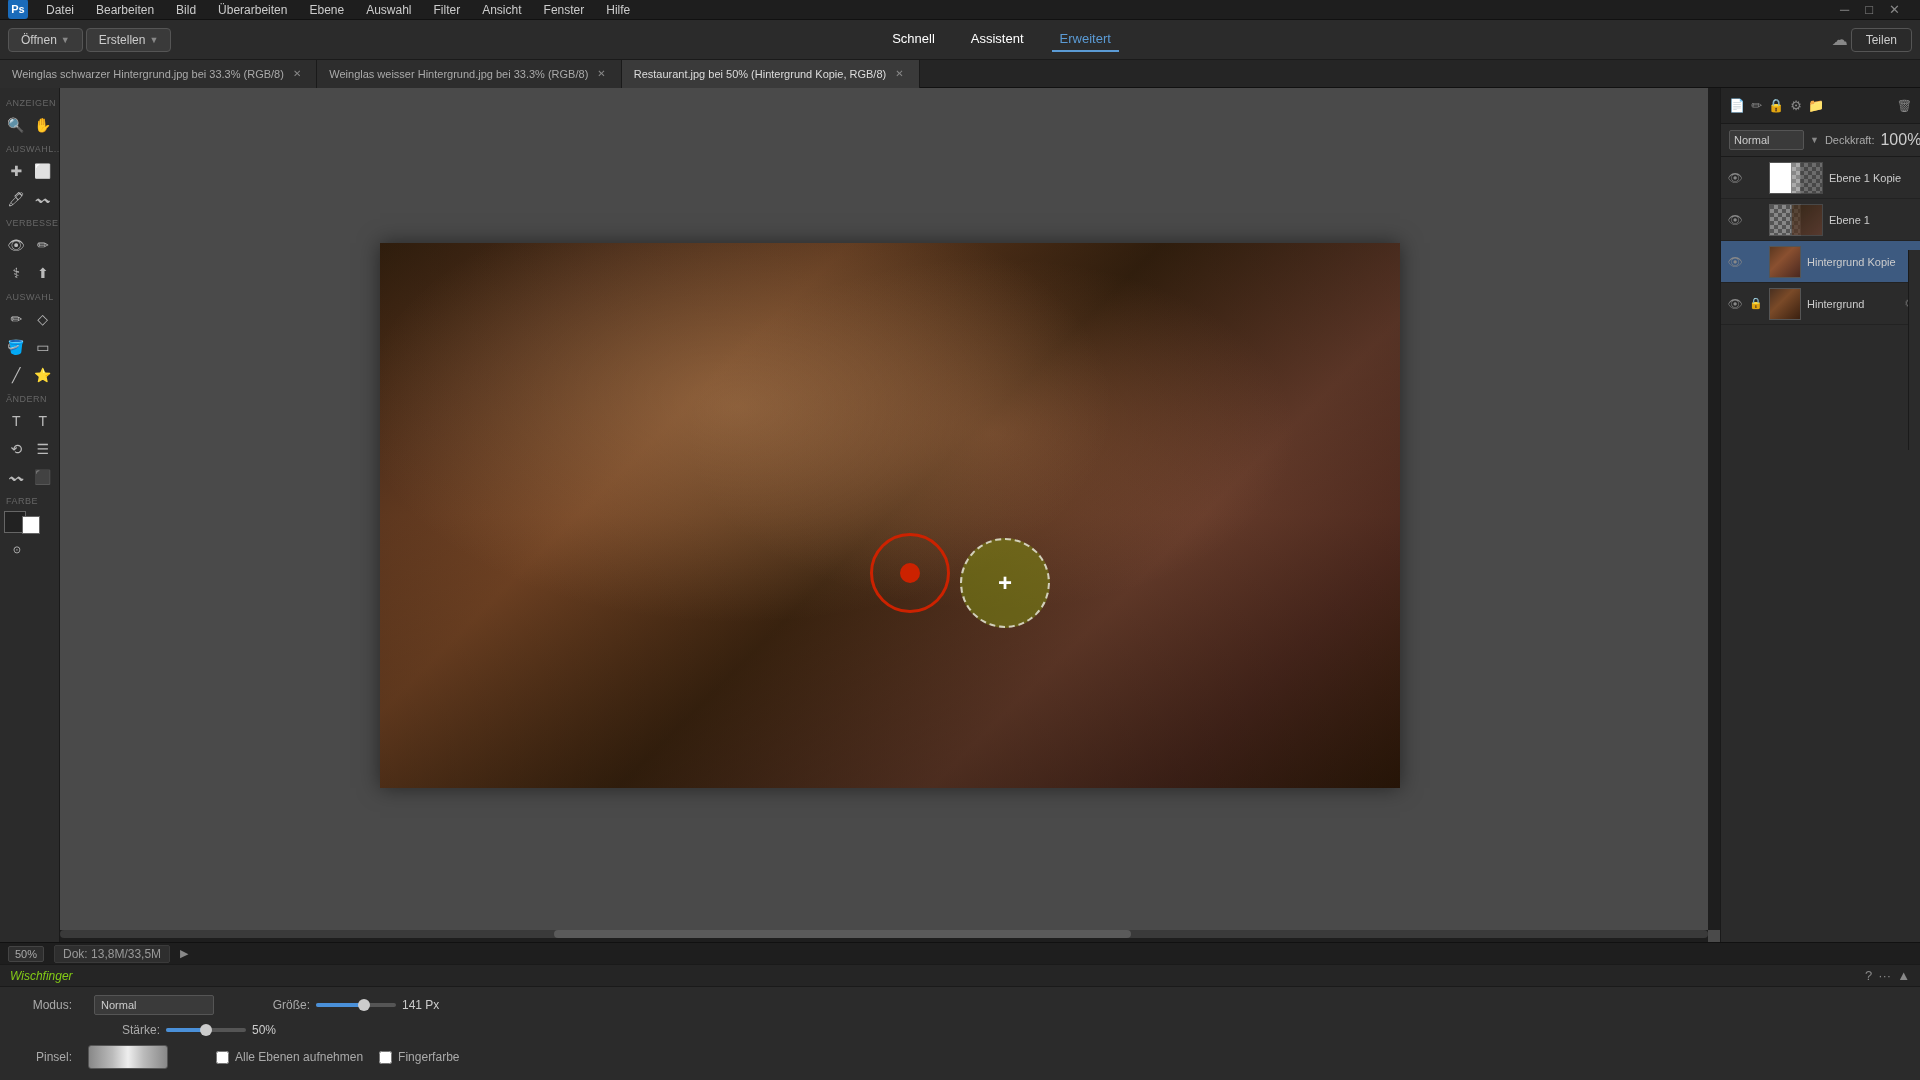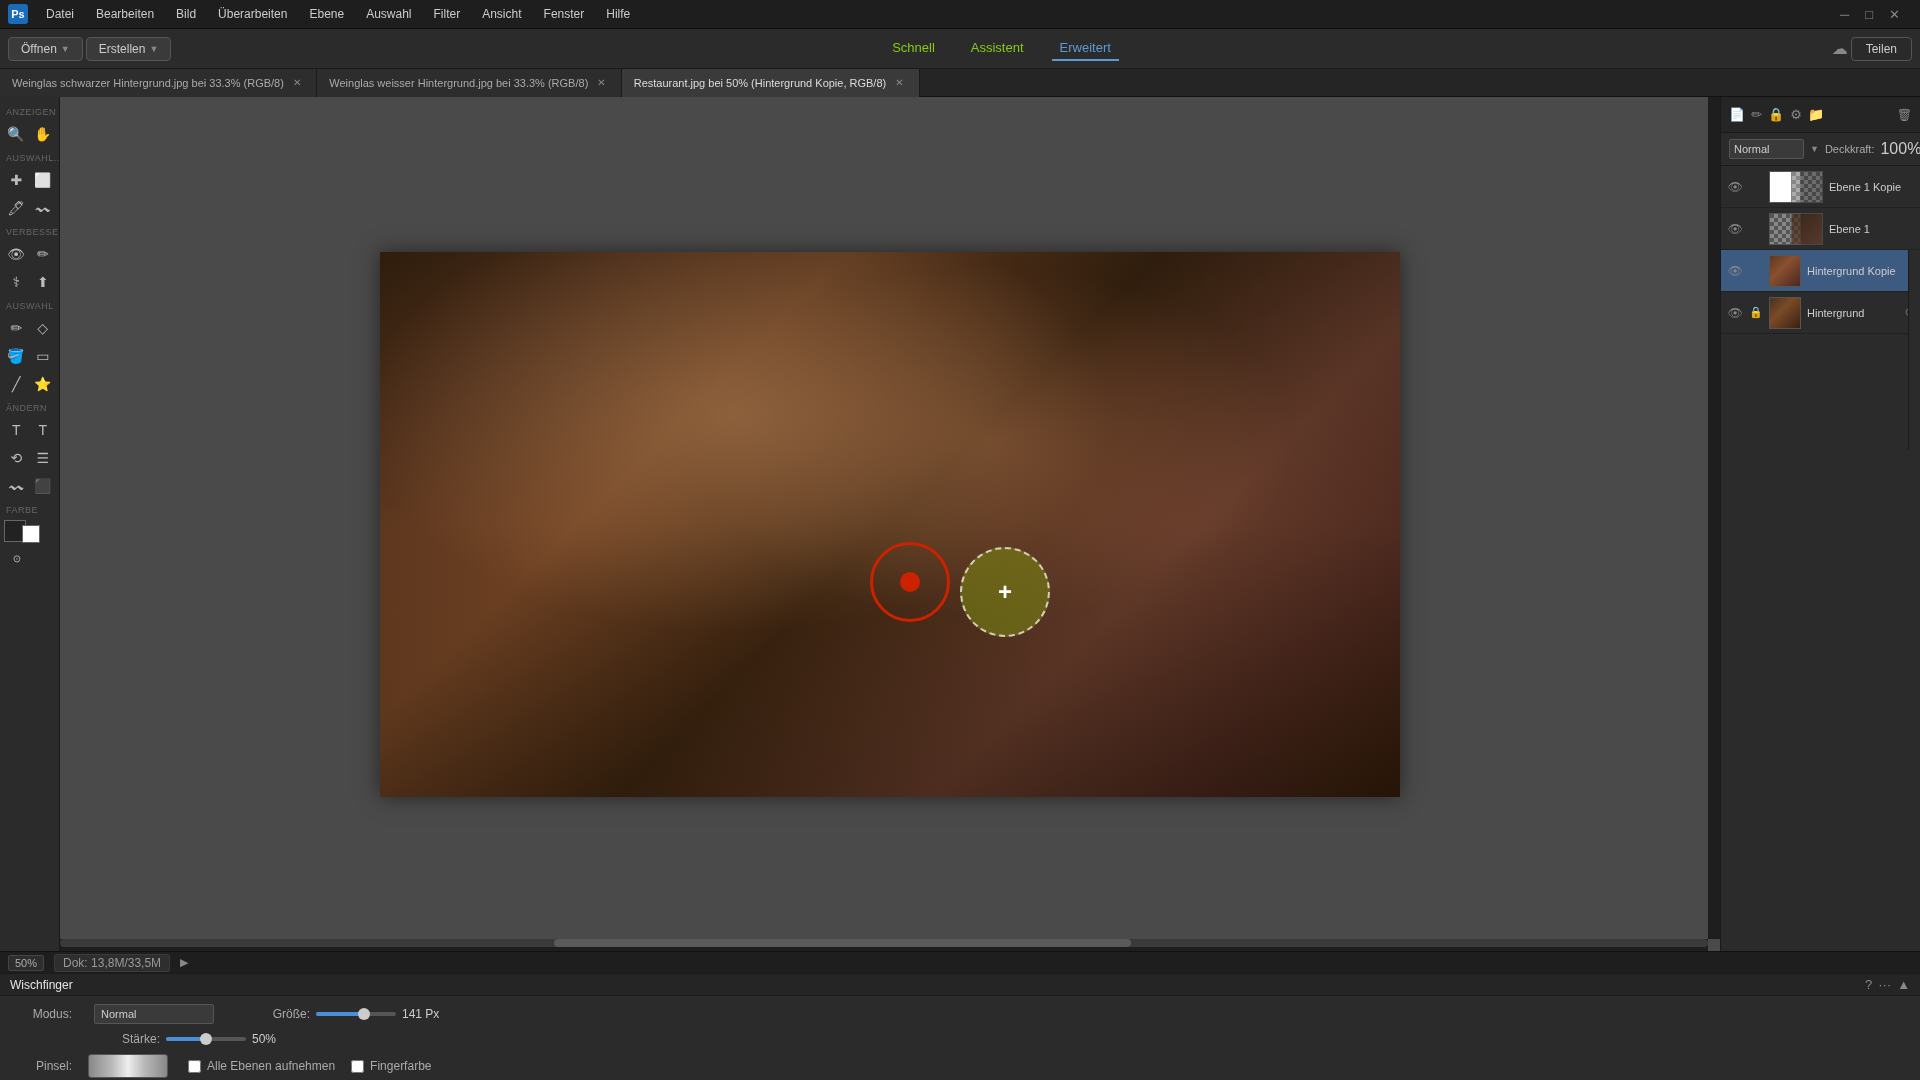--- a/index.html
+++ b/index.html
@@ -1,38 +1,38 @@
 <!DOCTYPE html>
 <html><head>
   <meta charset="utf-8">
   <style>
     * { margin: 0; padding: 0; box-sizing: border-box; }
     body { width: 1920px; height: 1080px; overflow: hidden; background: #2b2b2b; font-family: 'Segoe UI', Arial, sans-serif; font-size: 12px; color: #ccc; }
 
     
     #menubar {
-      height: 29px; background: #1e1e1e; display: flex; align-items: center; padding: 0 8px; gap: 2px;
+      height: 20px; background: #1e1e1e; display: flex; align-items: flex-end; padding: 0 8px; gap: 2px;
       border-bottom: 1px solid #111;
     }
     .app-icon { width: 20px; height: 20px; margin-right: 6px; }
     .app-icon svg { width: 20px; height: 20px; }
     .menu-item { padding: 2px 10px; cursor: pointer; color: #ccc; font-size: 12px; border-radius: 2px; }
 
     
     #toolbar {
       height: 40px; background: #2b2b2b; display: flex; align-items: center; padding: 0 8px; gap: 3px;
       border-bottom: 1px solid #1a1a1a;
     }
     .toolbar-btn {
       padding: 4px 12px; border: 1px solid #555; border-radius: 4px; background: #3a3a3a;
       color: #ccc; cursor: pointer; font-size: 12px; display: flex; align-items: center; gap: 4px;
     }
     .toolbar-spacer { flex: 1; }
     .mode-tabs { display: flex; gap: 20px; }
-    .mode-tab { padding: 4px 8px; color: #84cc16; cursor: pointer; font-size: 13px; }
+    .mode-tab { padding: 4px 8px; color: #ffffff; cursor: pointer; font-size: 13px; }
     .mode-tab.active { color: #5b9bd5; border-bottom: 2px solid #5b9bd5; }
     .share-btn { padding: 4px 14px; background: #2a2a2a; border: 1px solid #555; border-radius: 4px; color: #ccc; cursor: pointer; font-size: 12px; }
 
     
     #tabs-row {
       height: 28px; background: #252525; display: flex; align-items: center; border-bottom: 1px solid #111;
     }
     .tab {
       height: 28px; padding: 0 12px; display: flex; align-items: center; gap: 6px;
       background: #2d2d2d; border-right: 1px solid #1a1a1a; color: #aaa; cursor: pointer; font-size: 11px;
@@ -144,21 +144,21 @@
 
     
     #bottom-panel {
       height: 130px; background: #2b2b2b; border-top: 1px solid #1a1a1a;
       display: flex; flex-direction: column;
     }
     #tool-name-bar {
       height: 22px; padding: 0 10px; display: flex; align-items: center; justify-content: space-between;
       background: #252525; border-bottom: 1px solid #1a1a1a;
     }
-    .tool-name { font-size: 12px; color: #e5e5e5; }
+    .tool-name { font-size: 12px; color: #84cc16; font-style: italic; }
     .tool-help-icons { display: flex; gap: 6px; align-items: center; color: #888; font-size: 13px; }
 
     #tool-options {
       padding: 8px 12px; display: flex; flex-direction: column; gap: 8px; flex: 1;
     }
     .option-row { display: flex; align-items: center; gap: 16px; }
     .option-label { font-size: 12px; color: #aaa; width: 60px; text-align: right; }
     .option-select {
       background: #3a3a3a; border: 1px solid #555; color: #ccc;
       font-size: 11px; padding: 3px 6px; border-radius: 2px; cursor: pointer; width: 120px; appearance: none;
@@ -461,21 +461,21 @@
         <span class="option-value">50%</span>
       </div>
     </div>
 
     <div class="option-row">
       <span class="option-label">Pinsel:</span>
       <div style="position:relative; display:inline-block;">
         <div class="brush-preview"></div>
         <select style="position:absolute; top:0; left:0; width:100%; height:100%; opacity:0; cursor:pointer;"></select>
       </div>
-      <div style="margin-left:4px; display:flex; gap:16px;">
+      <div style="margin-left:32px; display:flex; gap:16px;">
         <label class="checkbox-row">
           <input type="checkbox" style="">
           <span>Alle Ebenen aufnehmen</span>
         </label>
         <label class="checkbox-row">
           <input type="checkbox" style="">
           <span>Fingerfarbe</span>
         </label>
       </div>
     </div>

